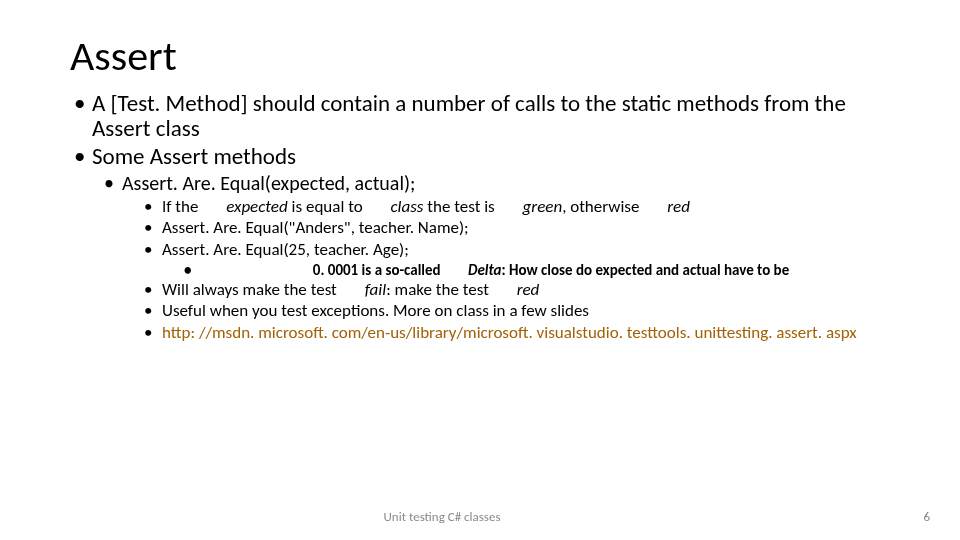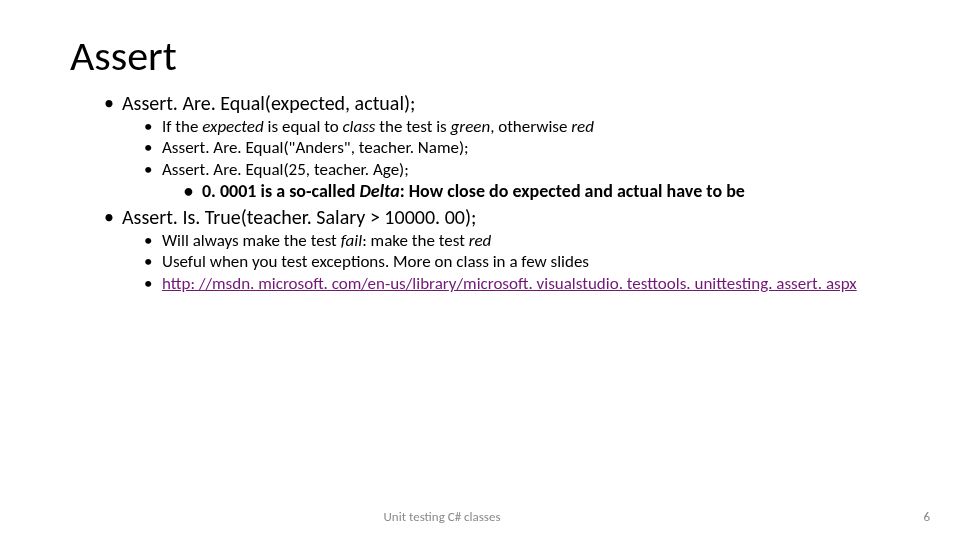--- a/index.html
+++ b/index.html
@@ -26,72 +26,75 @@
     color: #000;
   }
   ul { margin: 0; padding: 0; list-style: none; }
   li { position: relative; }
   .b1 > li { padding-left: 22px; font-size: 23px; line-height: 1.1; margin-bottom: 2px; }
   .b1 > li::before { content: "•"; position: absolute; left: 4px; top: 0; }
   .b2 > li { padding-left: 22px; font-size: 20px; line-height: 1.2; margin: 2px 0; }
   .b2 > li::before { content: "•"; position: absolute; left: 4px; top: 0; }
   .b3 > li { padding-left: 22px; font-size: 17px; line-height: 1.2; margin: 1px 0; }
   .b3 > li::before { content: "•"; position: absolute; left: 4px; top: 0; }
-  .b4 > li { padding-left: 22px; font-size: 18px; line-height: 1.2; margin: 1px 0; font-weight: 600; }
+  .b4 > li { padding-left: 22px; font-size: 15px; line-height: 1.2; margin: 1px 0; font-weight: 600; text-align: center; }
   .b4 > li::before { content: "•"; position: absolute; left: 4px; top: 0; }
   .b2 { margin-left: 30px; }
   .b3 { margin-left: 40px; }
   .b4 { margin-left: 40px; }
   .sub3 { margin-left: 70px; }
-  .link { color: #701a75; text-decoration: underline; }
+  .link { color: #a16207; }
   .footer-center {
     position: absolute;
     bottom: 16px;
     left: 0;
     width: 884px;
     text-align: center;
     font-size: 13px;
     color: #8a8a8a;
   }
   .footer-right {
     position: absolute;
     bottom: 16px;
     right: 30px;
     font-size: 13px;
     color: #8a8a8a;
   }
-  .i { font-style: italic; }
+  .i { font-style: italic; margin-left: 24px; }
 </style>
 </head>
 <body>
 
 <div class="slide">
   <h1 class="title">Assert</h1>
 
+  <ul class="b1">
+    <li>A [Test. Method] should contain a number of calls to the static methods from the Assert class</li>
+    <li>Some Assert methods</li>
+  </ul>
 
   <ul class="b2">
     <li>Assert. Are. Equal(expected, actual);</li>
   </ul>
 
   <ul class="b3 sub3">
     <li>
       <span>If the </span><span class="i">expected</span><span> is equal to </span><span class="i">class</span><span> the test is </span><span class="i">green</span><span>, otherwise </span><span class="i">red</span>
     </li>
     <li>Assert. Are. Equal("Anders", teacher. Name);</li>
     <li>Assert. Are. Equal(25, teacher. Age);</li>
   </ul>
 
   <ul class="b4" style="margin-left:110px">
     <li>
       <span>0. 0001 is a so-called </span><span class="i">Delta</span><span>: How close do expected and actual have to be</span>
     </li>
   </ul>
 
   <ul class="b2">
-    <li>Assert. Is. True(teacher. Salary &gt; 10000. 00);</li>
   </ul>
 
   <ul class="b3 sub3">
     <li>
       <span>Will always make the test </span><span class="i">fail</span><span>: make the test </span><span class="i">red</span>
     </li>
     <li>Useful when you test exceptions. More on class in a few slides</li>
   </ul>
 
 

